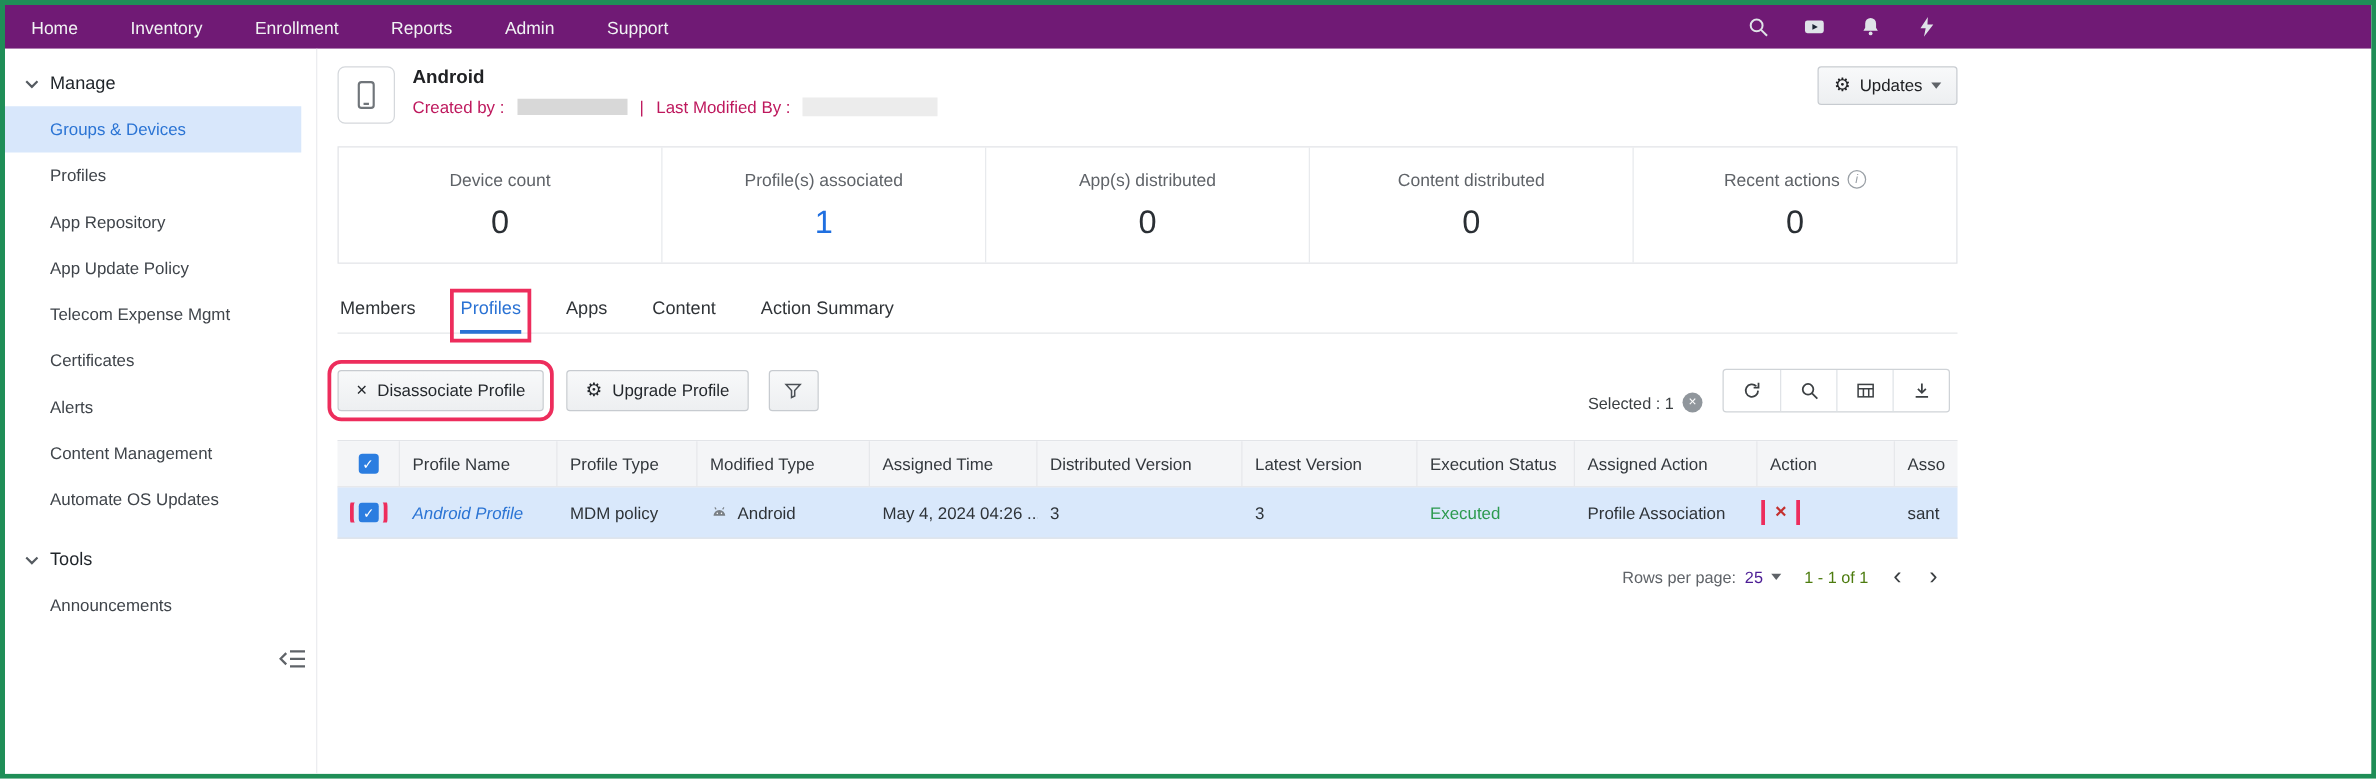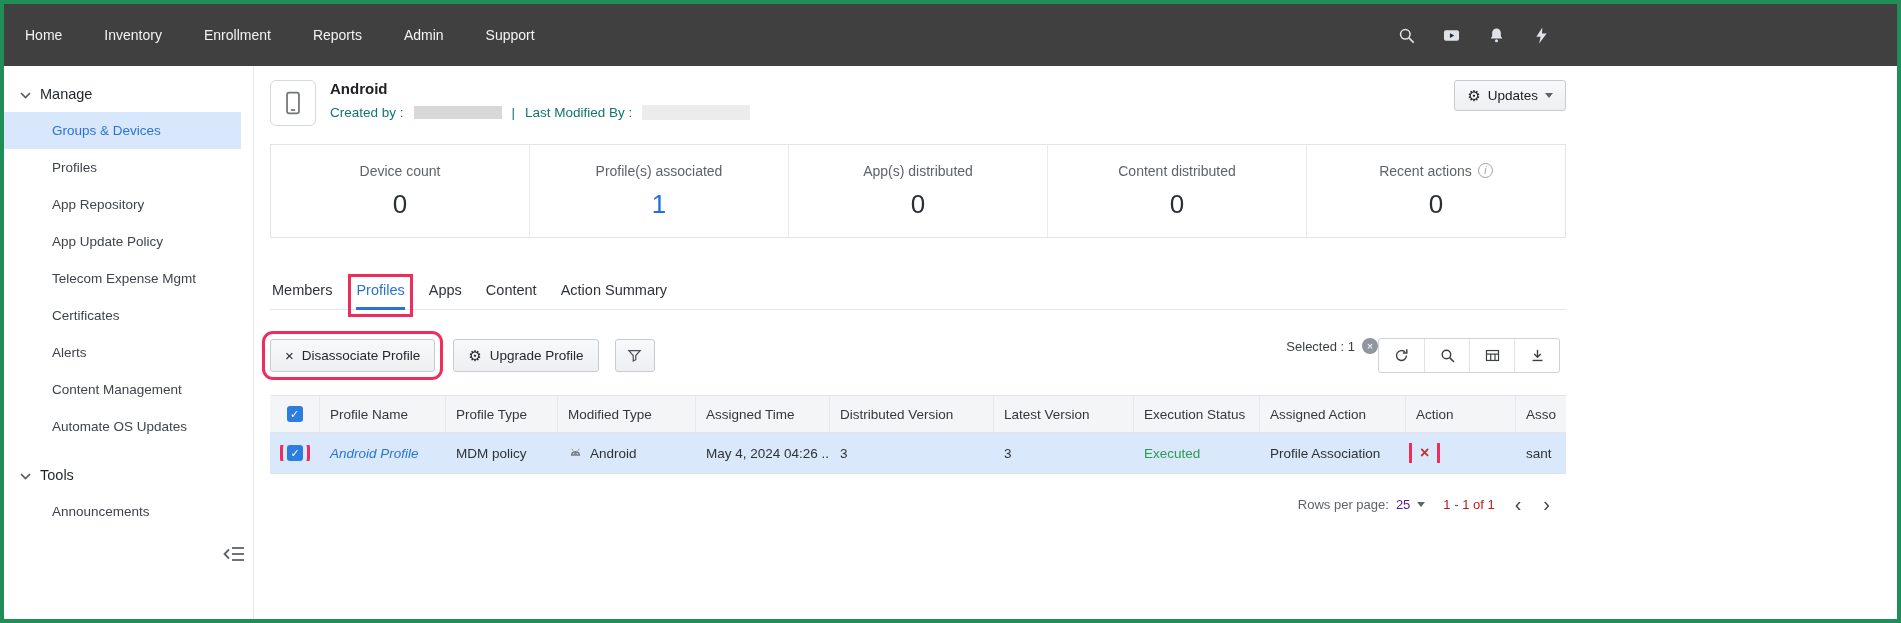--- a/index.html
+++ b/index.html
@@ -1,86 +1,86 @@
 <!DOCTYPE html>
 <html><head>
 <meta charset="utf-8">
 <style>
   * { margin:0; padding:0; box-sizing:border-box; }
   body { background:#fff; font-family:"Liberation Sans", sans-serif; }
   .frame { width:1901px; height:623px; border:4px solid #1f8e57; background:#fff;
            display:flex; flex-direction:column; overflow:hidden; }
 
   
-  .topnav { height:62px; background:#404040; display:flex; align-items:stretch; flex:0 0 auto; }
+  .topnav { height:35px; background:#701a75; display:flex; align-items:stretch; flex:0 0 auto; }
   .nav-item { display:flex; align-items:center; padding:0 21px; font-size:14px; color:#f1f3f4; cursor:pointer; white-space:nowrap; }
   .nav-item.active { background:#2e4d68; }
   .nav-icons { margin-left:auto; display:flex; align-items:center; gap:26px; padding-right:346px; }
   .nav-icon { width:19px; height:19px; color:#dfe3e8; display:flex; cursor:pointer; }
   .nav-icon svg { width:100%; height:100%; }
 
   .body { flex:1; display:flex; min-height:0; }
 
   
   .sidebar { width:250px; flex:0 0 auto; border-right:1px solid #e6e8ec; padding-top:12px; background:#fff; }
   .side-section { display:flex; align-items:center; gap:9px; padding:8px 16px 10px; font-size:14.5px; font-weight:normal; color:#1f2429; cursor:pointer; }
-  .side-item { height:37px; display:flex; align-items:center; padding-left:48px; font-size:13.5px; color:#3f444a; cursor:pointer; margin-right:12px; white-space:nowrap; }
+  .side-item { height:37px; display:flex; align-items:center; padding-left:36px; font-size:13.5px; color:#3f444a; cursor:pointer; margin-right:12px; white-space:nowrap; }
   .side-item.selected { background:#d8e7fb; color:#2b74d4; }
   .side-gap { height:14px; }
   .collapse-row { display:flex; justify-content:flex-end; padding:16px 8px 0 0; }
   .collapse-row span { cursor:pointer; display:flex; }
 
   
   .main { flex:1; padding:14px 0 0 16px; background:#fff; }
   .panel { width:1296px; }
 
   .page-header { display:flex; align-items:flex-start; }
   .device-icon { width:46px; height:46px; border:1px solid #d5d8dc; border-radius:6px; display:flex; align-items:center; justify-content:center; color:#70757a; }
   .device-icon svg { width:26px; height:26px; }
   .header-text { margin-left:14px; }
   .page-title { font-size:15px; font-weight:bold; color:#202124; }
-  .meta { display:flex; align-items:center; gap:10px; margin-top:8px; font-size:13.5px; color:#0f766e; }
+  .meta { display:flex; align-items:center; gap:10px; margin-top:8px; font-size:13.5px; color:#be185d; }
   .redact1 { width:88px; height:13px; background:#d8d8d8; display:inline-block; }
   .redact2 { width:108px; height:15px; background:#ececec; display:inline-block; }
   .actions-btn { margin-left:auto; height:31px; display:flex; align-items:center; gap:7px; padding:0 12px;
                  background:linear-gradient(#f8f9fa,#edeff1); border:1px solid #c7cbd0; border-radius:3px;
                  font-size:13.5px; color:#202124; cursor:pointer; }
   .gear { font-size:15px; line-height:1; }
 
   .caret-down { width:0; height:0; border-left:4px solid transparent; border-right:4px solid transparent; border-top:5px solid #5f6368; display:inline-block; }
 
   
   .stats { margin-top:18px; border:1px solid #e2e4e8; display:flex; height:94px; }
   .stat { flex:1; display:flex; flex-direction:column; align-items:center; justify-content:center; border-right:1px solid #e8eaed; }
   .stat:last-child { border-right:none; }
   .stat-label { font-size:14px; color:#5f6368; display:flex; align-items:center; gap:6px; }
   .stat-value { font-size:26px; color:#2a2f34; margin-top:10px; cursor:pointer; }
   .stat-value.blue { color:#1f6fe0; }
   .info-circle { width:15px; height:15px; border:1px solid #9aa0a6; border-radius:50%; font-size:10px; color:#9aa0a6;
                  display:flex; align-items:center; justify-content:center; font-style:italic; }
 
   
-  .tabs { margin-top:44px; display:flex; gap:24px; border-bottom:1px solid #e5e7ea; padding-left:2px; }
+  .tabs { margin-top:28px; display:flex; gap:36px; border-bottom:1px solid #e5e7ea; padding-left:2px; }
   .tab { padding-bottom:11px; font-size:14.5px; color:#2f3337; cursor:pointer; position:relative; white-space:nowrap; }
   .tab.active { color:#2a72d4; }
   .tab.active::after { content:""; position:absolute; left:0; right:0; bottom:-1px; height:3px; background:#2a72d4; }
 
   .annot { outline:3px solid #ed2d5c; outline-offset:5px; }
   .annot-tight { outline:3px solid #ed2d5c; outline-offset:4px; }
 
   
   .toolbar { margin-top:28px; display:flex; align-items:center; }
   .tool-btn { height:33px; display:flex; align-items:center; gap:8px; padding:0 14px;
               background:linear-gradient(#f8f9fa,#edeff1); border:1px solid #c7cbd0; border-radius:3px;
               font-size:13.5px; color:#24282d; cursor:pointer; white-space:nowrap; }
   .btn-x { font-size:15px; line-height:1; }
   .mleft18 { margin-left:18px; }
   .filter-btn { width:40px; justify-content:center; padding:0; margin-left:16px; color:#4b5056; }
   .filter-btn svg { width:17px; height:17px; }
-  .toolbar-right { margin-left:auto; display:flex; align-items:flex-start; padding-right:6px; }
+  .toolbar-right { margin-left:auto; display:flex; align-items:flex-end; gap:16px; padding-right:6px; }
   .selected-badge { display:flex; align-items:center; gap:7px; font-size:13px; color:#3c4043; }
   .badge-x { width:16px; height:16px; border-radius:50%; background:#90969c; color:#fff; font-size:11px;
              display:flex; align-items:center; justify-content:center; cursor:pointer; }
   .icon-group { display:flex; border:1px solid #cfd3d7; border-radius:3px; background:#fff; }
   .icon-btn { width:45px; height:33px; display:flex; align-items:center; justify-content:center; color:#3c4043;
               border-left:1px solid #e0e3e7; cursor:pointer; }
   .icon-btn:first-child { border-left:none; }
   .icon-btn svg { width:17px; height:17px; }
 
   
@@ -101,21 +101,21 @@
   .checkbox { width:16px; height:16px; background:#2b7de0; border-radius:3px; color:#fff; font-size:11px;
               display:flex; align-items:center; justify-content:center; cursor:pointer; flex:0 0 auto; }
   .android-glyph { width:15px; height:15px; color:#797f85; flex:0 0 auto; }
   .android-glyph svg { width:100%; height:100%; }
 
   
   .pagination { margin-top:20px; display:flex; justify-content:flex-end; align-items:center; gap:18px;
                 padding-right:14px; font-size:13px; color:#5f6368; }
   .rpp { display:flex; align-items:center; gap:7px; cursor:pointer; }
   .rpp-value { color:#4c1d95; }
-  .range { color:#b91c1c; }
+  .range { color:#4d7c0f; }
   .page-arrow { font-size:20px; color:#3c4043; cursor:pointer; line-height:1; padding:0 2px; }
 </style>
 </head>
 <body>
 
 <div class="frame">
 
   <nav class="topnav">
     <div class="nav-item">Home</div>
     <div class="nav-item">Inventory</div>

